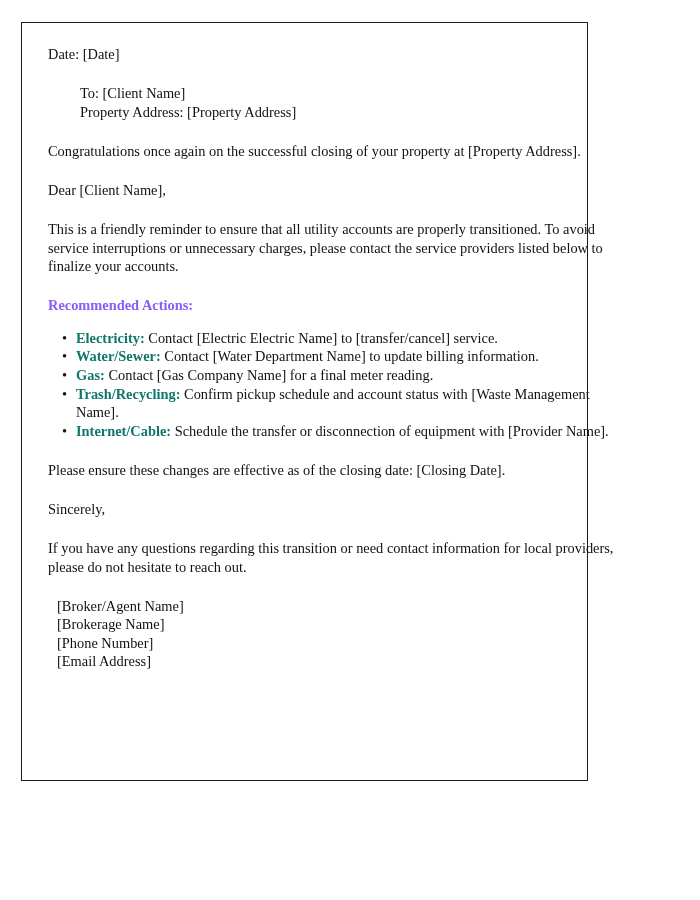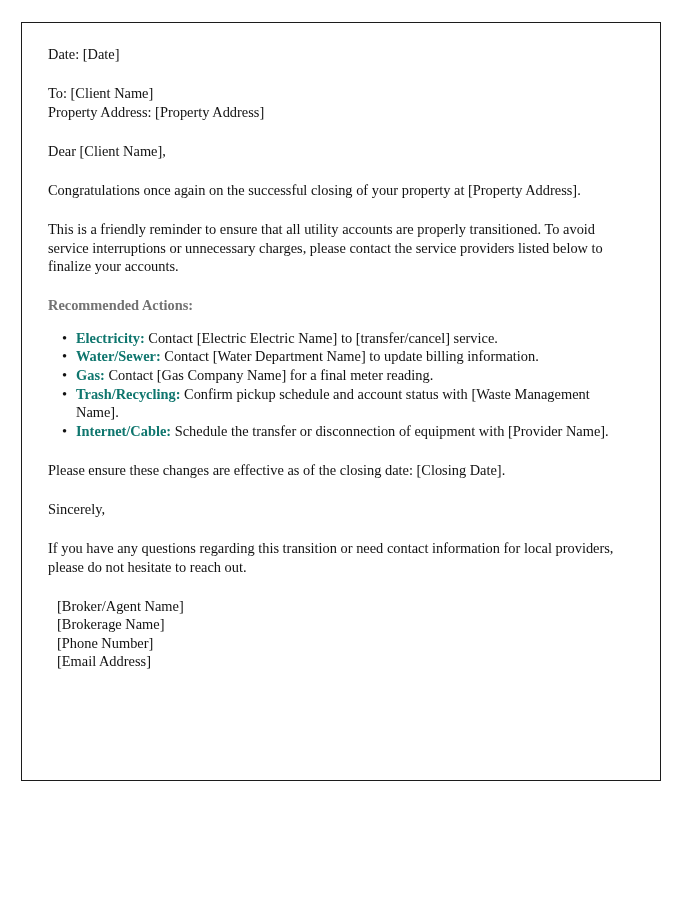--- a/index.html
+++ b/index.html
@@ -15,21 +15,21 @@
     overflow: hidden;
     font-family: "Liberation Serif", "DejaVu Serif", serif;
     color: #000000;
     -webkit-font-smoothing: antialiased;
   }
 
   .page-frame {
     position: absolute;
     left: 21px;
     top: 22px;
-    width: 640px;
+    width: 567px;
     height: 759px;
     border: 1.3px solid #1c1c1c;
     box-sizing: border-box;
     background: #ffffff;
   }
 
   .letter-body {
     position: absolute;
     left: 26px;
     top: 22px;
@@ -44,28 +44,29 @@
     color: #111111;
   }
 
   .block-group {
     margin: 0 0 21px 0;
   }
   .block-group .line {
     font-size: 14.4px;
     line-height: 18.3px;
     color: #111111;
+    margin-left: 32px;
   }
 
   .section-heading {
     font-size: 14.4px;
     line-height: 18.3px;
     font-weight: bold;
     margin: 0 0 14px 0;
-    color: #737373;
+    color: #8b5cf6;
   }
 
   ul.actions-list {
     list-style: none;
     margin: 0 0 21px 0;
     padding: 0;
   }
   ul.actions-list li {
     position: relative;
     padding-left: 28px;
@@ -101,23 +102,23 @@
 <div class="page-frame">
   <div class="letter-body">
 
     <div class="para">Date: [Date]</div>
 
     <div class="block-group">
       <div class="line">To: [Client Name]</div>
       <div class="line">Property Address: [Property Address]</div>
     </div>
 
+    <div class="para">Congratulations once again on the successful closing of your property at [Property Address].</div>
+
     <div class="para">Dear [Client Name],</div>
-
-    <div class="para">Congratulations once again on the successful closing of your property at [Property Address].</div>
 
     <div class="para">This is a friendly reminder to ensure that all utility accounts are properly transitioned. To avoid service interruptions or unnecessary charges, please contact the service providers listed below to finalize your accounts.</div>
 
     <div class="section-heading">Recommended Actions:</div>
 
     <ul class="actions-list">
       <li>
         <span class="bullet-dot">•</span><span class="item-label">Electricity:</span><span> Contact [Electric Electric Name] to [transfer/cancel] service.</span>
       </li>
       <li>

